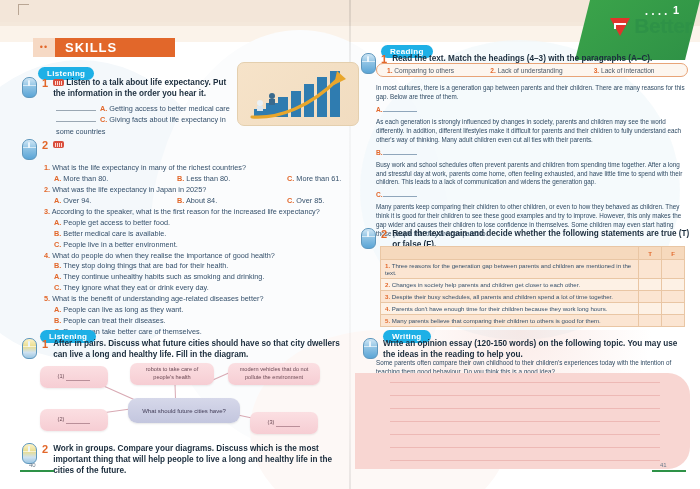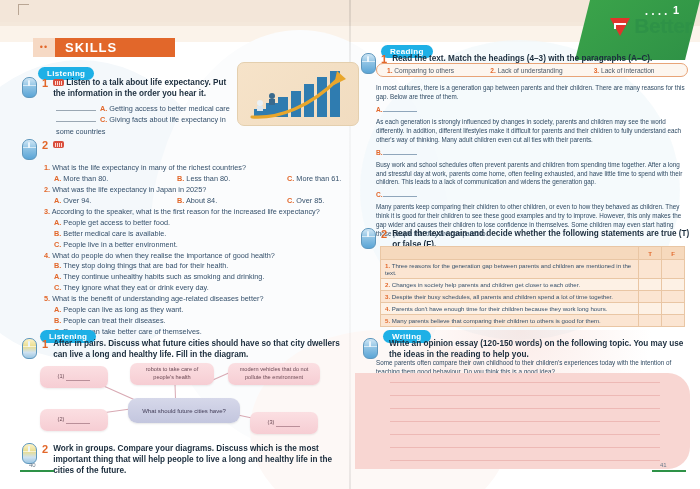--- a/index.html
+++ b/index.html
@@ -401,21 +401,21 @@
       </tr>
     </tbody>
   </table>
 
   <div class="pill-wrap" style="left:383px;top:325px;">
     <span class="pill">Writing</span>
   </div>
   <div style="position:absolute;left:363px;top:338px;width:325px;">
     <div class="task">
       <span class="mouse"></span>
-      <span class="task-text" style="margin-left:6px;">Write an opinion essay (120-150 words) on the following topic. You may use the ideas in the reading to help you.</span>
+      <span class="task-text" style="margin-left:0;">Write an opinion essay (120-150 words) on the following topic. You may use the ideas in the reading to help you.</span>
     </div>
   </div>
   <div class="writing-topic">Some parents often compare their own childhood to their children's experiences today with the intention of teaching them good behaviour. Do you think this is a good idea?</div>
 
   <div class="write-pad">
     <div class="write-lines">
       <div class="wline"></div>
       <div class="wline"></div>
       <div class="wline"></div>
       <div class="wline"></div>

